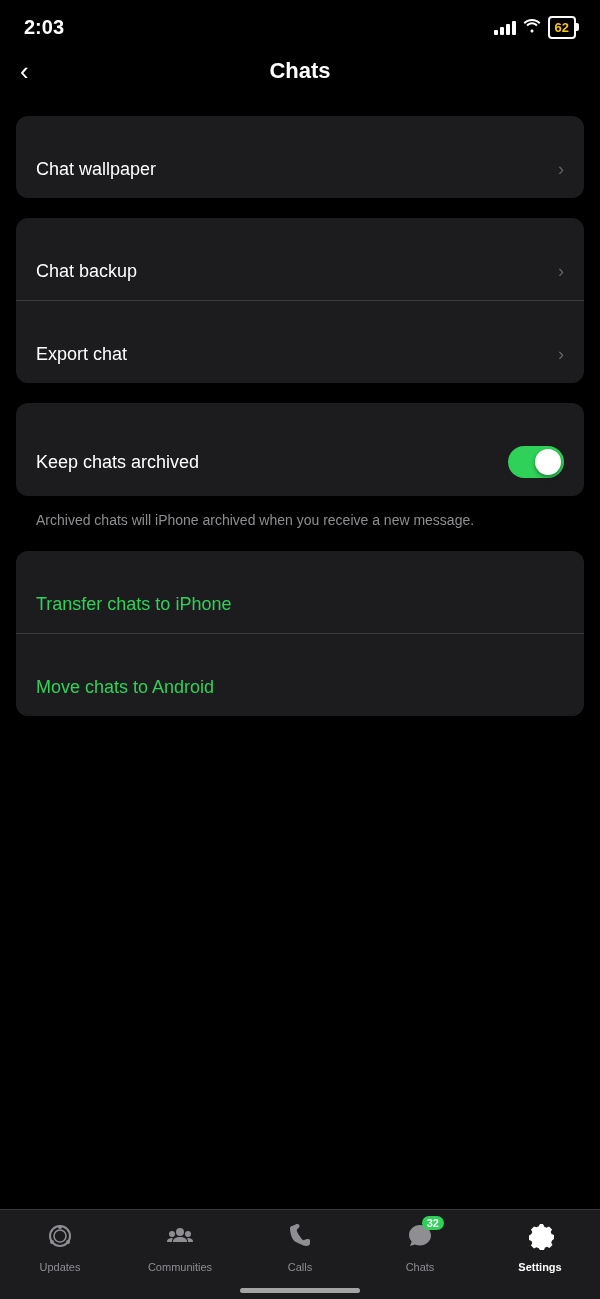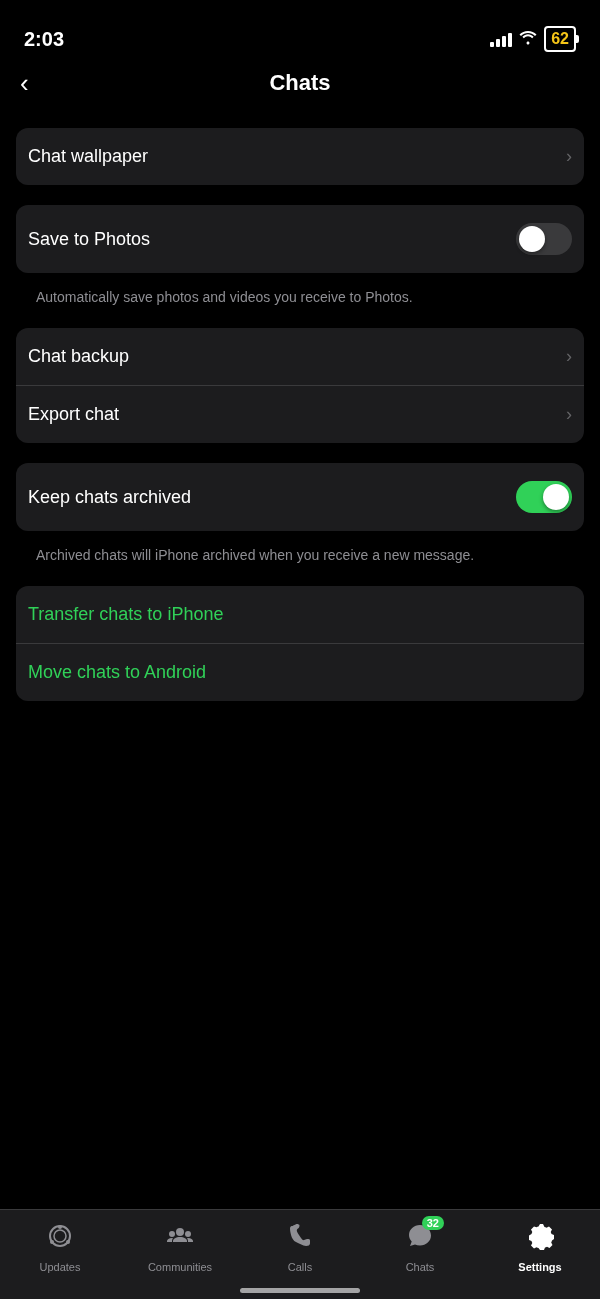--- a/index.html
+++ b/index.html
@@ -15,21 +15,20 @@
       position: relative;
     }
 
     
     .status-bar {
       display: flex;
       justify-content: space-between;
       align-items: center;
       padding: 12px 24px 8px;
       height: 50px;
-      margin-top: 12px;
     }
 
     .status-time {
       font-size: 20px;
       font-weight: 600;
       color: #fff;
     }
 
     .status-icons {
       display: flex;
@@ -52,21 +51,21 @@
 
     .wifi-icon {
       font-size: 16px;
       color: #fff;
     }
 
     .battery-badge {
       border: 2px solid #fff;
       border-radius: 4px;
       padding: 2px 5px;
-      font-size: 16px;
+      font-size: 13px;
       font-weight: 600;
       color: #f5c518;
       position: relative;
       background: transparent;
     }
 
     .battery-badge::after {
       content: '';
       position: absolute;
       right: -5px;
@@ -115,22 +114,23 @@
       background: #1c1c1e;
       border-radius: 12px;
       margin-bottom: 20px;
       overflow: hidden;
     }
 
     .card-item {
       display: flex;
       align-items: center;
       justify-content: space-between;
-      padding: 18px 12px;
+      padding: 18px 20px;
       border-bottom: 0.5px solid #3a3a3c;
+      margin-top: 25px;
     }
 
     .card-item:last-child {
       border-bottom: none;
     }
 
     .card-item-label {
       font-size: 18px;
       color: #fff;
       font-weight: 400;
@@ -316,35 +316,20 @@
 
   <div class="section-block">
     <div class="card">
       <div class="card-item">
         <span class="card-item-label">Chat wallpaper</span>
         <span class="chevron">›</span>
       </div>
     </div>
   </div>
 
-  <div class="section-block">
-    <div class="card">
-      <div class="card-item">
-        <span class="card-item-label">Save to Photos</span>
-        <div class="toggle-container">
-          <div class="toggle off">
-            <div class="toggle-knob"></div>
-          </div>
-        </div>
-      </div>
-    </div>
-    <div class="section-description">
-      Automatically save photos and videos you receive to Photos.
-    </div>
-  </div>
 
   <div class="section-block">
     <div class="card">
       <div class="card-item">
         <span class="card-item-label">Chat backup</span>
         <span class="chevron">›</span>
       </div>
       <div class="card-item">
         <span class="card-item-label">Export chat</span>
         <span class="chevron">›</span>

